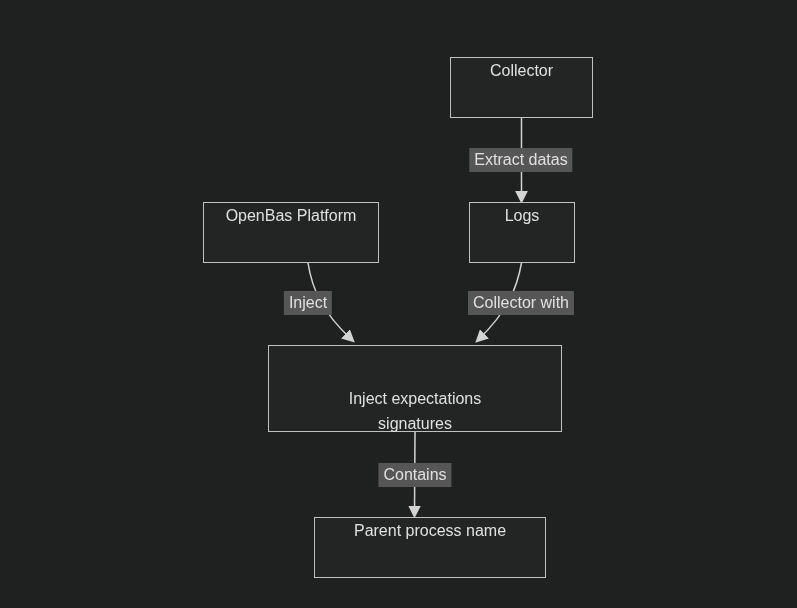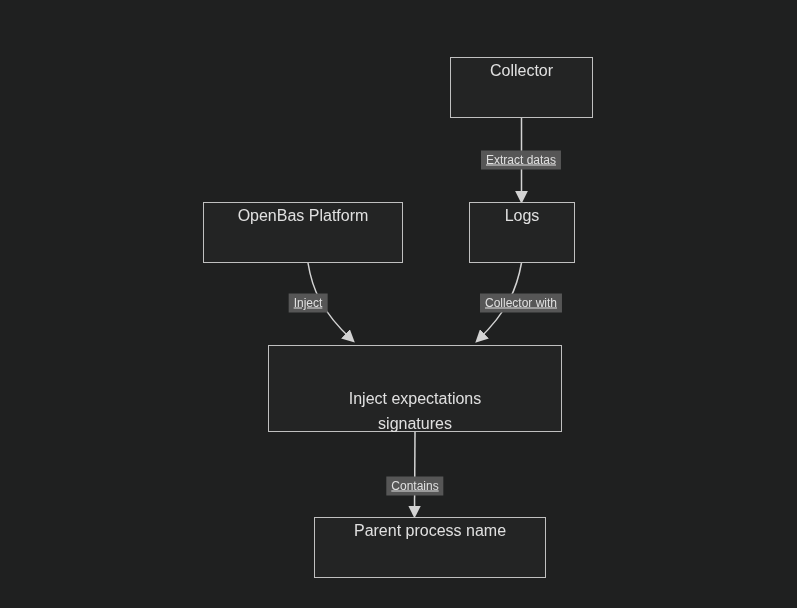--- a/index.html
+++ b/index.html
@@ -31,39 +31,38 @@
   .node{
     position:absolute;
     background:var(--node-fill);
     border:1px solid var(--node-border);
     color:var(--node-text);
     display:flex;align-items:flex-start;justify-content:center;
     text-align:center;
     font-size:16px;line-height:25px;
   }
   .node--collector{left:450px;top:57px;width:143px;height:61px;}
-  .node--openbas{left:203px;top:202px;width:200px;height:61px;}
+  .node--openbas{left:203px;top:202px;width:176px;height:61px;}
   .node--logs{left:469px;top:202px;width:106px;height:61px;}
   .node--inject{left:268px;top:345px;width:294px;height:87px;}
   .node--inject span{display:inline-block;max-width:175px;margin-top:40px;}
   .node--parent{left:314px;top:517px;width:232px;height:61px;}
   .edge-label{
     position:absolute;
     transform:translate(-50%,-50%);
     background:var(--edge-label-bg);
     color:var(--edge-label-text);
-    font-size:12px;line-height:1.25;
+    font-size:16px;line-height:1.25;
     padding:2px 5px;
     white-space:nowrap;
-    text-decoration:underline;
   }
   .edge-label--extract{left:521px;top:160px;}
   .edge-label--build{left:308px;top:303px;}
   .edge-label--validate{left:521px;top:303px;}
-  .edge-label--contains{left:415px;top:486px;}
+  .edge-label--contains{left:415px;top:475px;}
 </style>
 </head>
 <body>
 
 <div class="canvas">
 
   <svg class="edges" width="797" height="608" viewBox="0 0 797 608" aria-hidden="true">
     <defs>
       <marker id="arrow" viewBox="0 0 10 10" refX="7" refY="5" markerWidth="8.5" markerHeight="8.5" orient="auto">
         <path class="arrowhead" d="M0,0 L10,5 L0,10 Z"></path>

